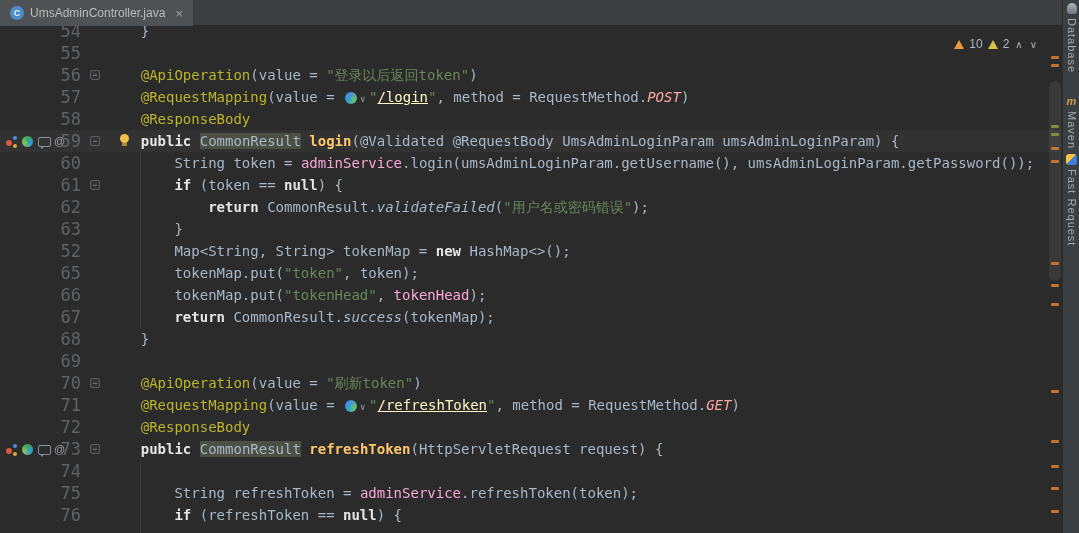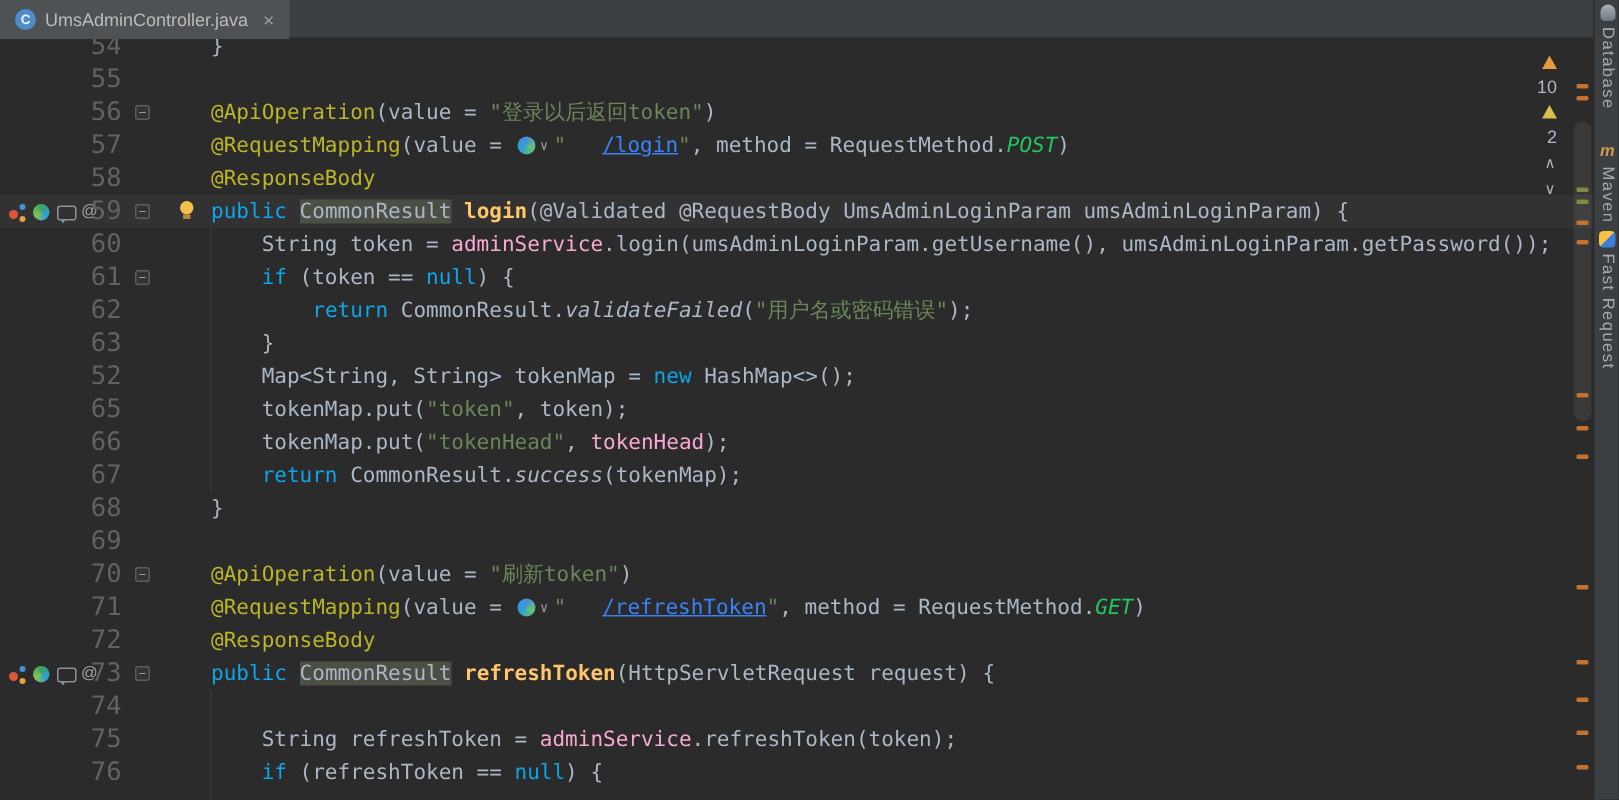--- a/index.html
+++ b/index.html
@@ -44,42 +44,42 @@
         font-size:11px; line-height:13px; }
   .bulb { position:absolute; left:120px; top:4px; width:9px; height:9px; border-radius:50%;
           background:#F2C14B; }
   .bulb::after { content:""; position:absolute; left:2px; top:9px; width:5px; height:3px;
           background:#B5893B; }
 
   .codeline { position:absolute; left:107px; top:0; white-space:pre;
               font-family:"DejaVu Sans Mono",monospace; font-size:14px; line-height:22px;
               color:#A9B7C6; }
   .tk-d  { color:#A9B7C6; }
-  .tk-k  { color:#0ea5e9; }
+  .tk-k  { color:#e5e5e5;font-weight:bold; }
   .tk-s  { color:#6A8759; }
   .tk-a  { color:#BBB529; }
   .tk-m  { color:#FFC66B; font-weight:bold; }
   .tk-f  { color:#f9a8d4; }
-  .tk-c  { color:#22c55e; font-style:italic; }
+  .tk-c  { color:#fca5a5; font-style:italic; }
   .tk-si { color:#A9B7C6; font-style:italic; }
   .tk-hl { color:#A9B7C6; background:#4C5044; }
-  .tk-link { color:#3b82f6; text-decoration:underline;margin-left:24px; }
+  .tk-link { color:#fef9c3; text-decoration:underline; }
 
   .inlay { display:inline-block; width:26px; height:14px; position:relative; vertical-align:middle; }
   .inlay-c { position:absolute; left:2px; top:1px; width:12px; height:12px; border-radius:50%;
              background:conic-gradient(#4A90D9,#67C26B,#2D9CDB,#4A90D9); }
   .inlay-v { position:absolute; left:17px; top:-3px; color:#9DA0A3; font-size:9px; }
 
   .indent-guide { position:absolute; width:1px; background:#3A3A3A; left:140px; z-index:2; }
   .g1 { top:126px; height:176px; }
   .g2 { top:434px; height:73px; }
 
   
-  .inspection-widget { position:absolute; top:11px; right:24px; display:flex; align-items:flex-end;
-                       gap:5px; z-index:6; color:#A9B7C6; font-size:12px;flex-direction:column; }
+  .inspection-widget { position:absolute; top:11px; right:24px; display:flex; align-items:center;
+                       gap:5px; z-index:6; color:#A9B7C6; font-size:12px; }
   .tri { width:0; height:0; border-left:5px solid transparent; border-right:5px solid transparent;
          display:inline-block; }
   .tri-warn { border-bottom:9px solid #E89B3C; }
   .tri-weak { border-bottom:9px solid #D6C04B; }
   .chev { color:#AFB1B3; font-size:10px; cursor:pointer; padding:0 1px; }
 
   
   .scroll-stripe { position:absolute; top:0; right:0; width:14px; bottom:0; z-index:7; }
   .thumb { position:absolute; left:1px; top:55px; width:12px; height:200px;
            background:rgba(255,255,255,0.07); border-radius:6px; }

